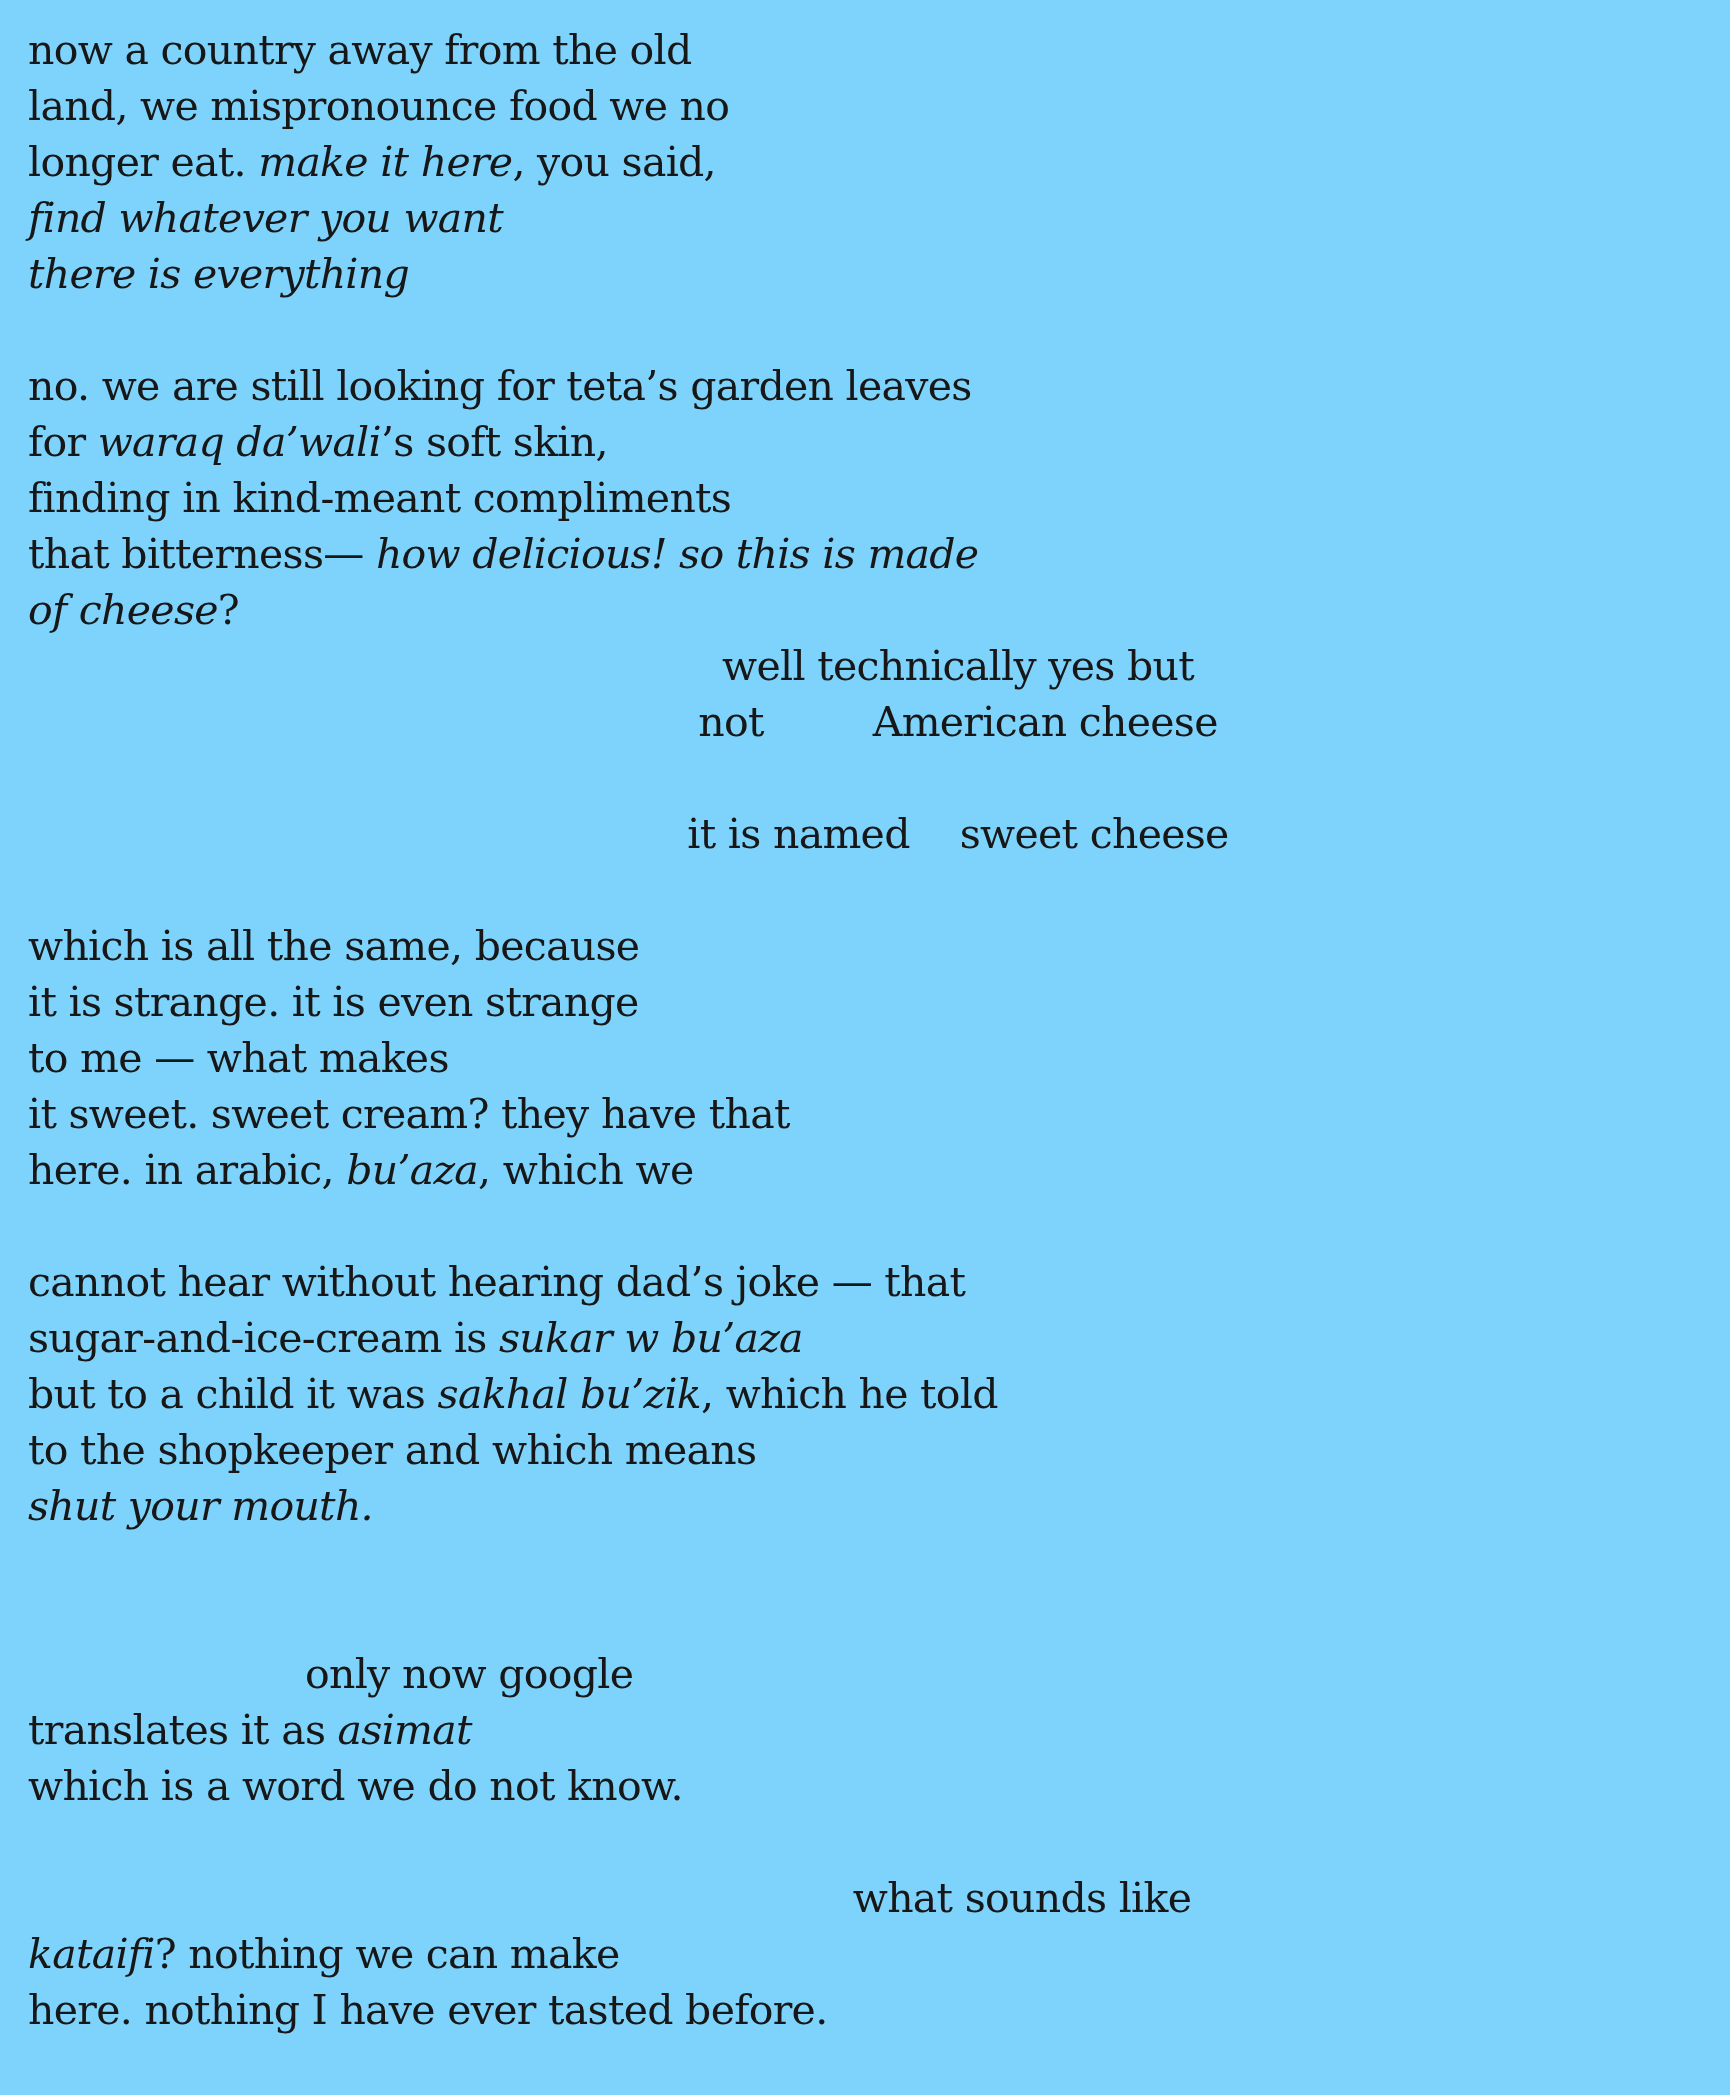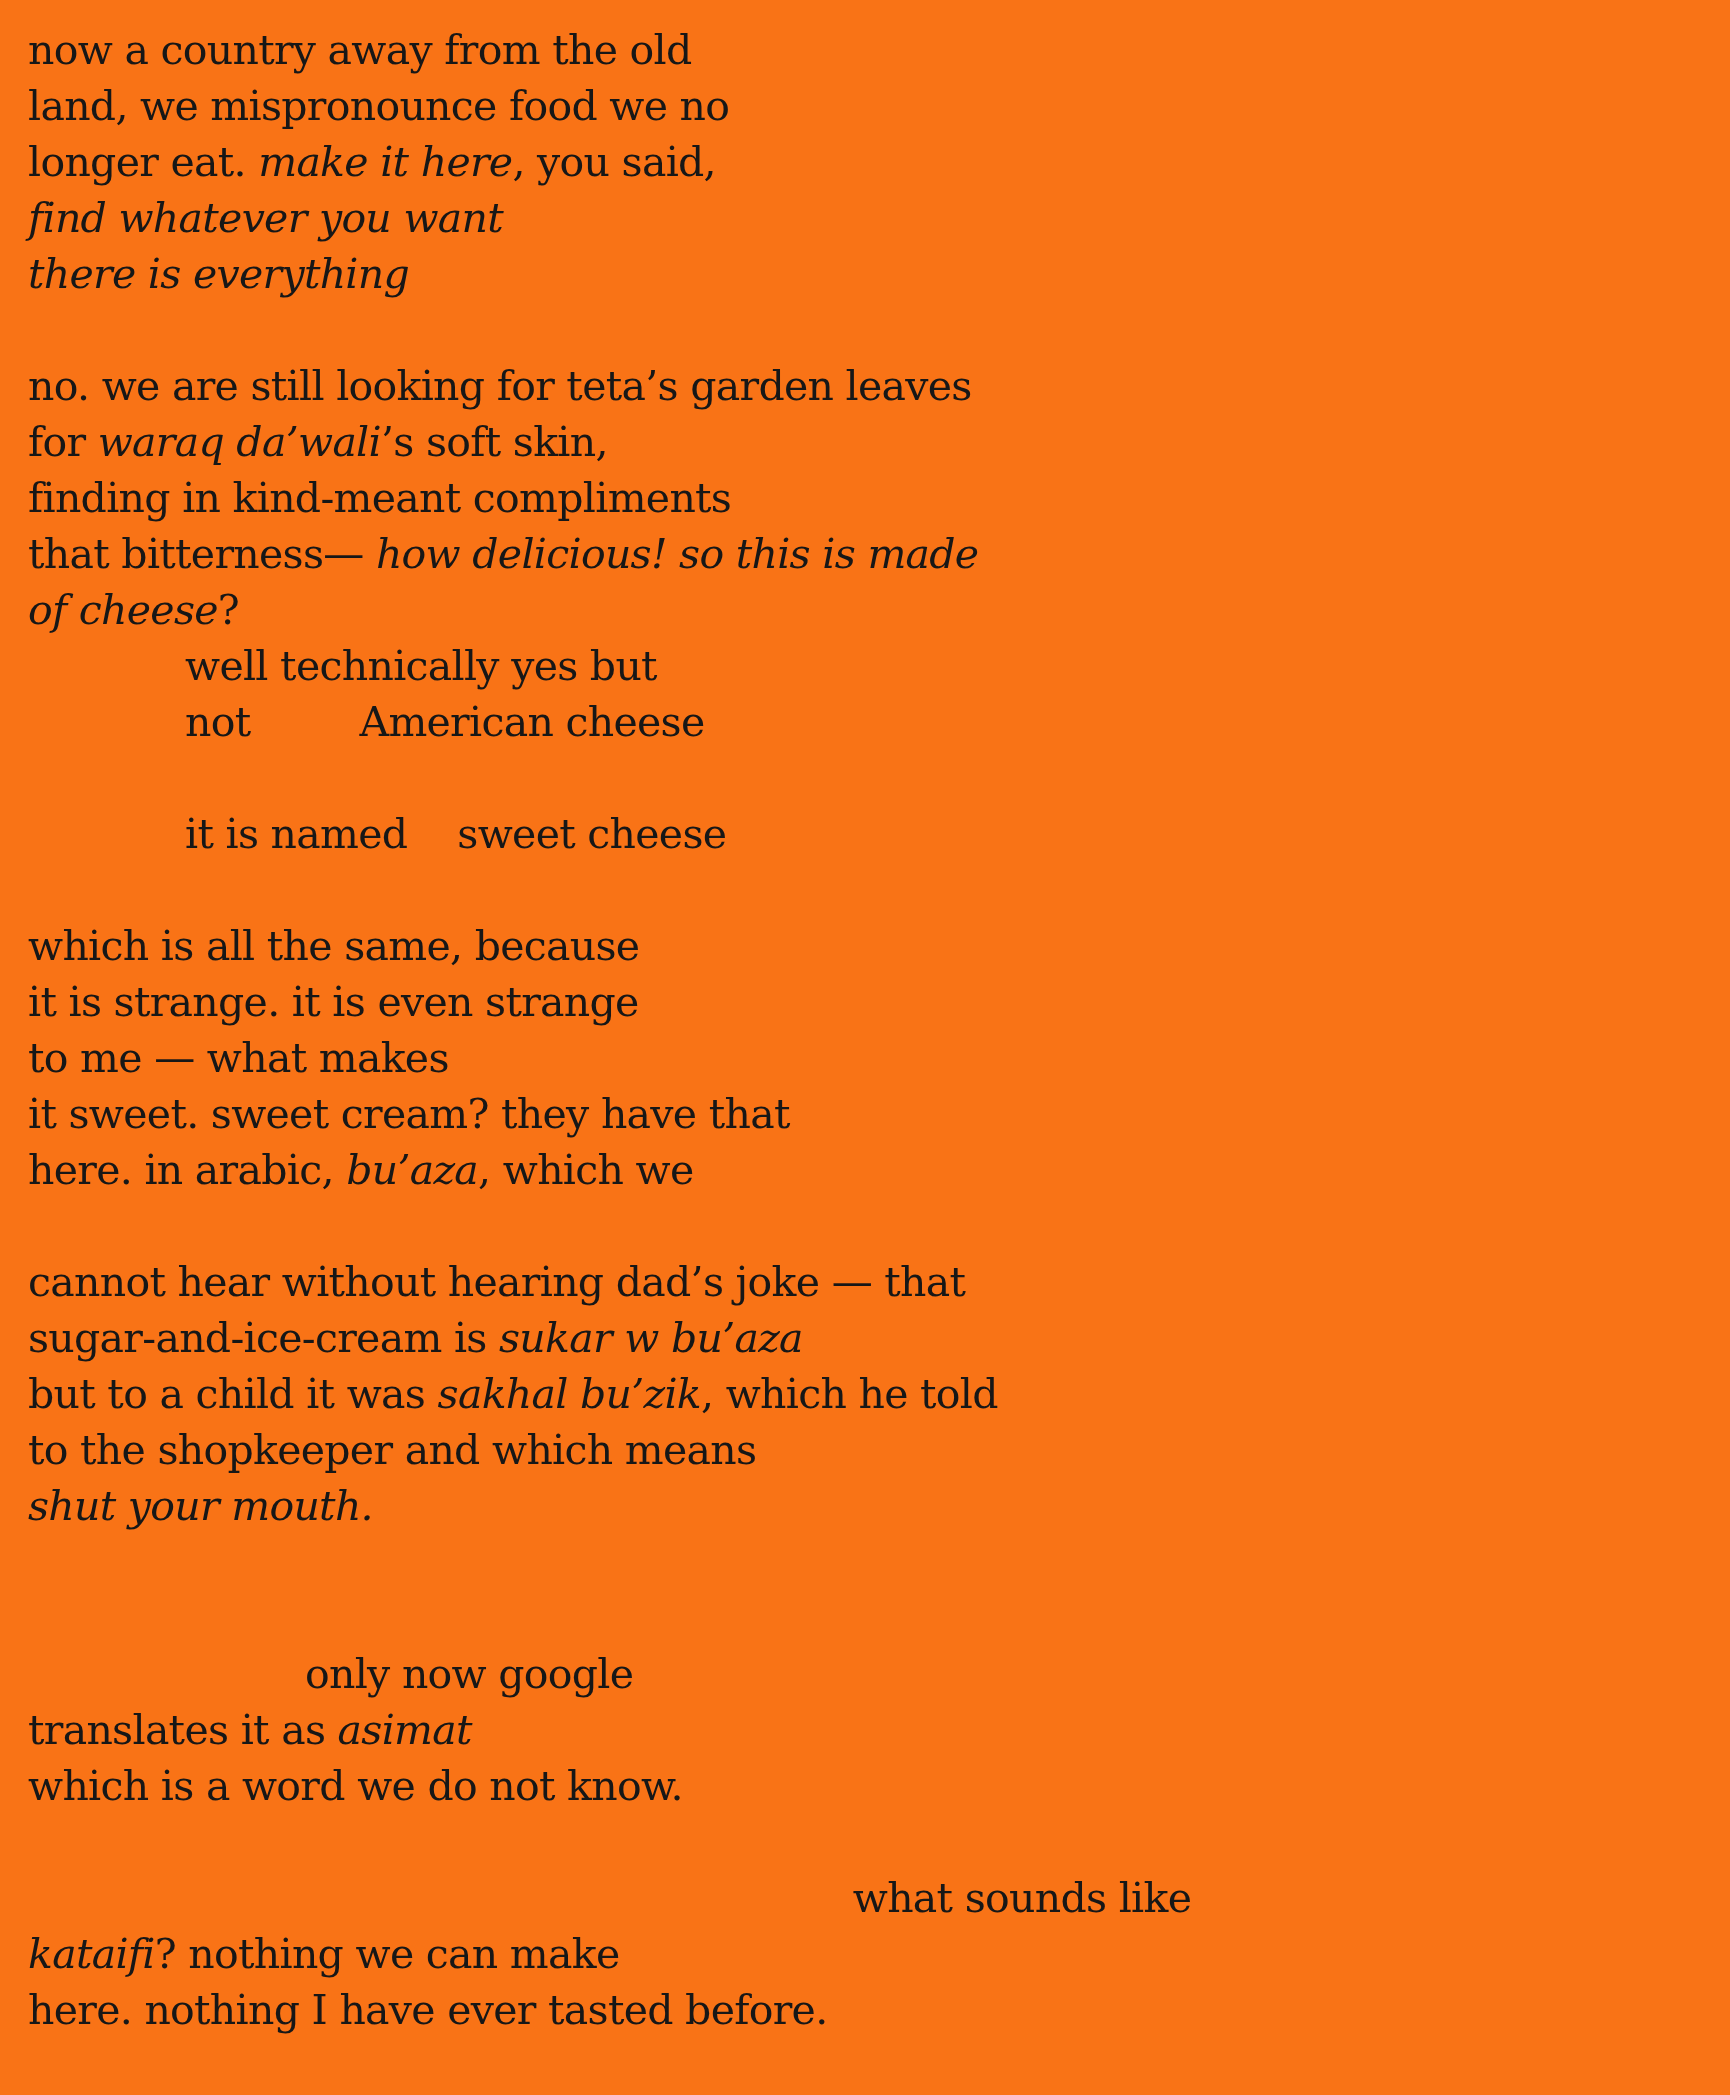--- a/index.html
+++ b/index.html
@@ -4,21 +4,21 @@
 <style>
   html, body {
     margin: 0;
     padding: 0;
     background: #ffffff;
   }
   .page {
     position: relative;
     width: 1731px;
     height: 2096px;
-    background: #f97316;
+    background: #7dd3fc;
     box-sizing: border-box;
     padding: 22px 0 12px 28px;
     overflow: hidden;
     font-family: "DejaVu Serif", serif;
     color: #171717;
   }
   .poem {
     white-space: pre;
   }
   .stanza {
@@ -28,21 +28,21 @@
     margin-bottom: 0;
   }
   .line {
     height: 56px;
     line-height: 56px;
     font-size: 41px;
     letter-spacing: -0.7px;
     white-space: pre;
   }
   .ind-0 { padding-left: 0; }
-  .ind-1 { padding-left: 157px; }  
+  .ind-1 { padding-left: 157px; text-align: center; }  
   .ind-2 { padding-left: 277px; }  
   .ind-3 { padding-left: 285px; text-align: center; }  
   .run-italic { font-style: italic; }
   .run-roman  { font-style: normal; }
 </style>
 </head>
 <body>
 
 <main class="page">
   <div class="poem"><div class="stanza"><div class="line ind-0"><span class="run-roman">now a country away from the old</span></div><div class="line ind-0"><span class="run-roman">land, we mispronounce food we no</span></div><div class="line ind-0"><span class="run-roman">longer eat. </span><span class="run-italic">make it here</span><span class="run-roman">, you said,</span></div><div class="line ind-0"><span class="run-italic">find whatever you want</span></div><div class="line ind-0"><span class="run-italic">there is everything</span></div></div><div class="stanza"><div class="line ind-0"><span class="run-roman">no. we are still looking for teta’s garden leaves</span></div><div class="line ind-0"><span class="run-roman">for </span><span class="run-italic">waraq da’wali</span><span class="run-roman">’s soft skin,</span></div><div class="line ind-0"><span class="run-roman">finding in kind-meant compliments</span></div><div class="line ind-0"><span class="run-roman">that bitterness— </span><span class="run-italic">how delicious! so this is made</span></div><div class="line ind-0"><span class="run-italic">of cheese</span><span class="run-roman">?</span></div><div class="line ind-1"><span class="run-roman">well technically yes but</span></div><div class="line ind-1"><span class="run-roman">not</span><span class="run-roman" style="padding-left: 109px;">American cheese</span></div></div><div class="stanza"><div class="line ind-1"><span class="run-roman">it is named</span><span class="run-roman" style="padding-left: 50px;">sweet cheese</span></div></div><div class="stanza"><div class="line ind-0"><span class="run-roman">which is all the same, because</span></div><div class="line ind-0"><span class="run-roman">it is strange. it is even strange</span></div><div class="line ind-0"><span class="run-roman">to me — what makes</span></div><div class="line ind-0"><span class="run-roman">it sweet. sweet cream? they have that</span></div><div class="line ind-0"><span class="run-roman">here. in arabic, </span><span class="run-italic">bu’aza</span><span class="run-roman">, which we</span></div></div><div class="stanza" style="margin-bottom: 112px;"><div class="line ind-0"><span class="run-roman">cannot hear without hearing dad’s joke — that</span></div><div class="line ind-0"><span class="run-roman">sugar-and-ice-cream is </span><span class="run-italic">sukar w bu’aza</span></div><div class="line ind-0"><span class="run-roman">but to a child it was </span><span class="run-italic">sakhal bu’zik</span><span class="run-roman">, which he told</span></div><div class="line ind-0"><span class="run-roman">to the shopkeeper and which means</span></div><div class="line ind-0"><span class="run-italic">shut your mouth.</span></div></div><div class="stanza"><div class="line ind-2"><span class="run-roman">only now google</span></div><div class="line ind-0"><span class="run-roman">translates it as </span><span class="run-italic">asimat</span></div><div class="line ind-0"><span class="run-roman">which is a word we do not know.</span></div></div><div class="stanza"><div class="line ind-3"><span class="run-roman">what sounds like</span></div><div class="line ind-0"><span class="run-italic">kataifi</span><span class="run-roman">? nothing we can make</span></div><div class="line ind-0"><span class="run-roman">here. nothing I have ever tasted before.</span></div></div></div>

